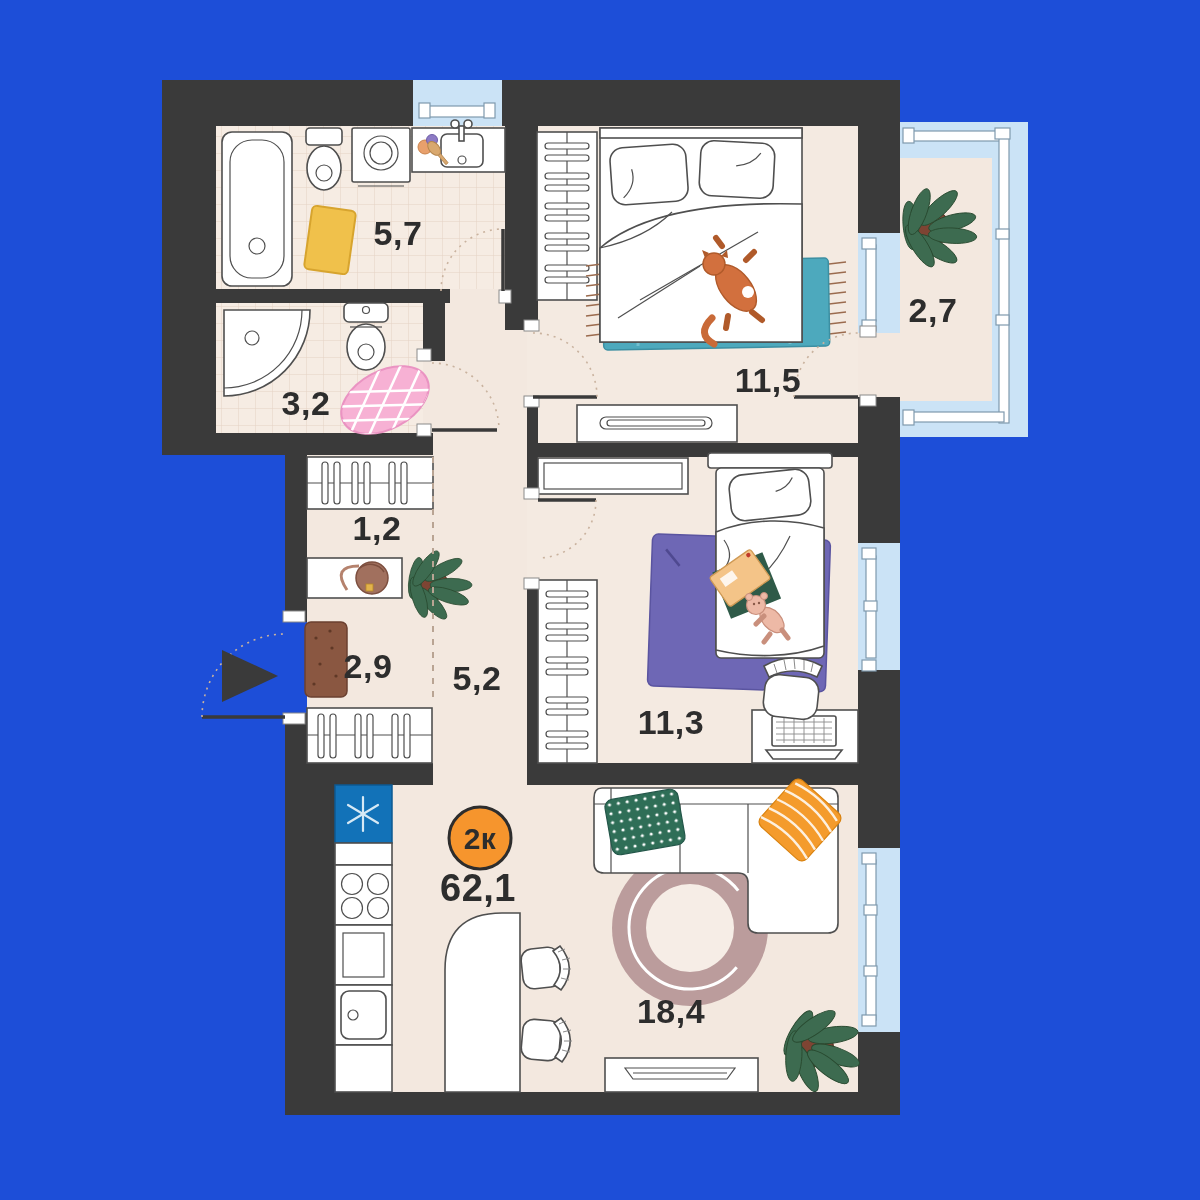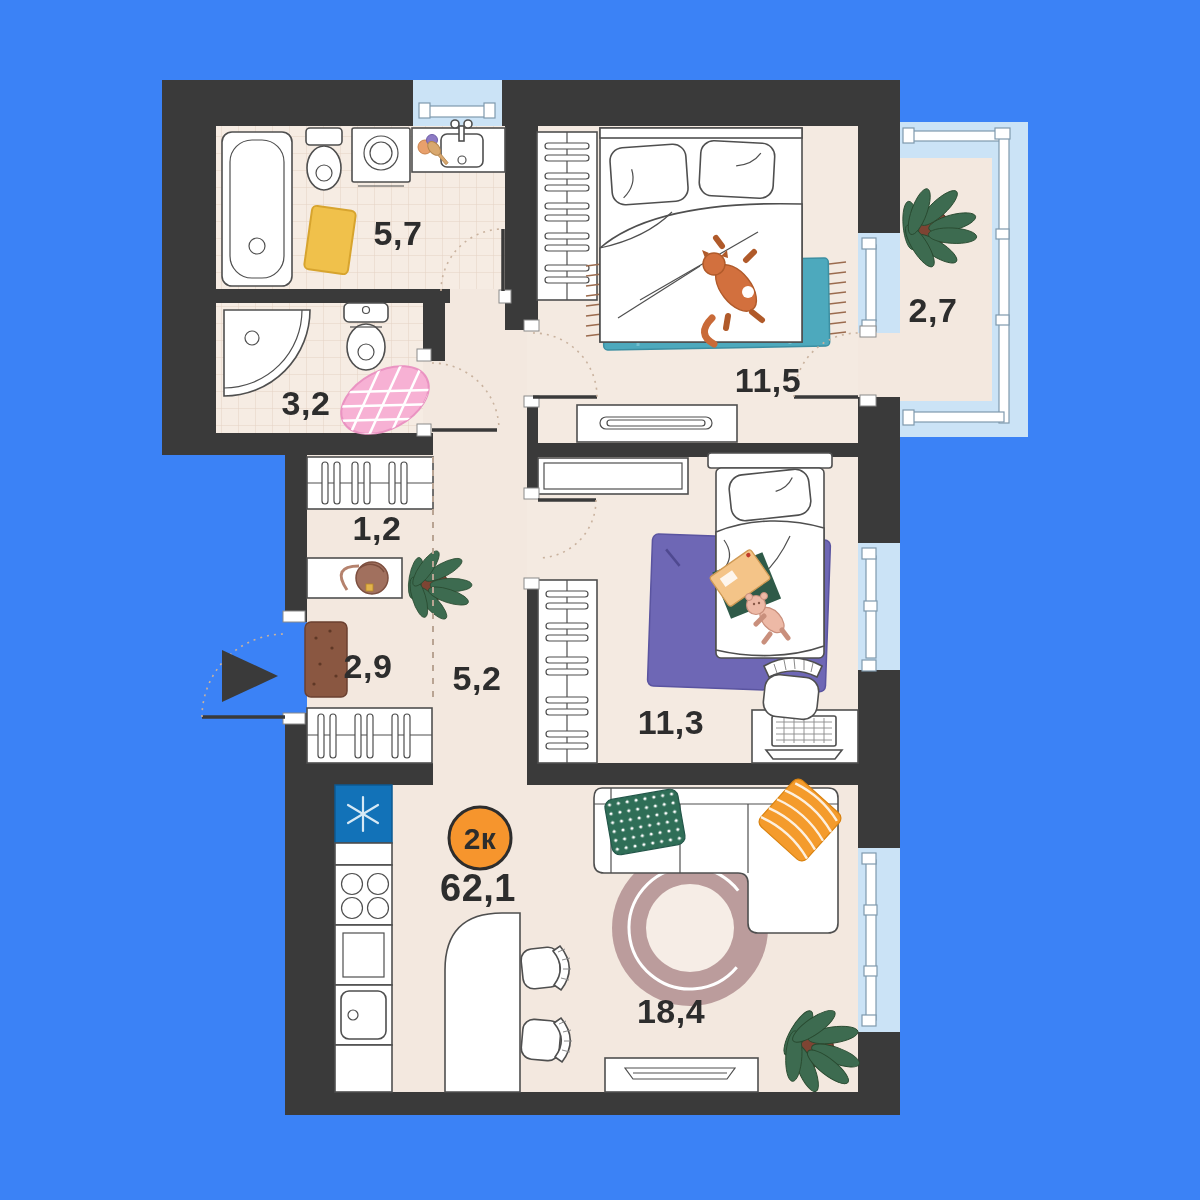--- a/index.html
+++ b/index.html
@@ -1,16 +1,16 @@
 <!DOCTYPE html>
 <html><head>
 <meta charset="utf-8">
 <style>
   html,body{margin:0;padding:0;background:#ffffff;}
-  .canvas{position:relative;width:1200px;height:1200px;background:#3b82f6;overflow:hidden;}
+  .canvas{position:relative;width:1200px;height:1200px;background:#1d4ed8;overflow:hidden;}
   svg{display:block;}
   text{font-family:"Liberation Sans", sans-serif;font-weight:700;fill:#2d2d2d;letter-spacing:.5px;}
   .room-label{font-size:34px;}
   .total-label{font-size:38px;}
   .badge-label{font-size:30px;}
   .furn{fill:#ffffff;stroke:#4f4f4f;stroke-width:1.6;}
   .thin{fill:none;stroke:#4f4f4f;stroke-width:1.2;}
   .wall{fill:#3a3a3a;}
   .jamb{fill:#ffffff;stroke:#8a8a8a;stroke-width:1;}
   .leaf{stroke:#3a3a3a;stroke-width:3.5;}

